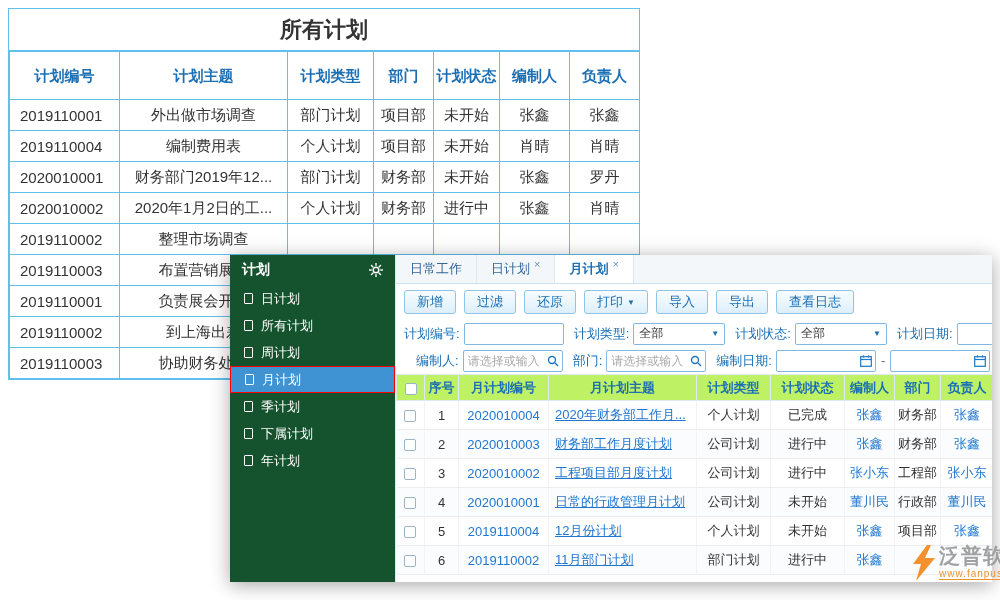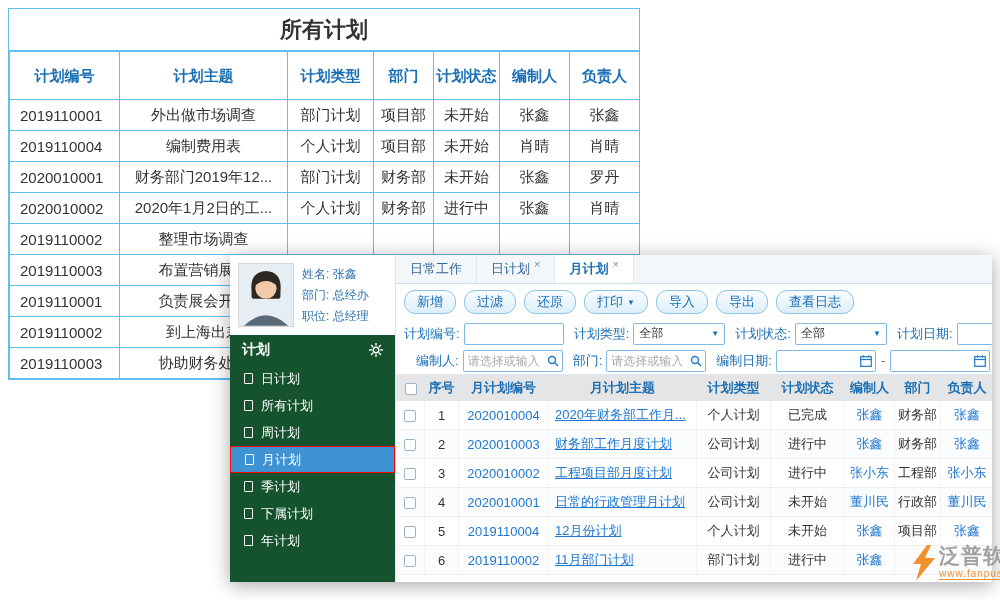--- a/index.html
+++ b/index.html
@@ -26,37 +26,37 @@
   .sb-item.selected{background:#3f93d2;border:1px solid #f00;}
   .doc-icon{width:9px;height:11px;border:1px solid #fff;border-radius:1px;flex:none;}
 
   .main-col{flex:1;display:flex;flex-direction:column;min-width:0;border-left:1px solid #e4e4e4;overflow:hidden;}
   .tabbar{height:29px;flex:none;display:flex;background:#f3f7fa;border-bottom:1px solid #cfe0ee;}
   .tab{padding:0 14px;display:flex;align-items:center;font-size:13px;color:#336699;border-right:1px solid #dce8f2;cursor:pointer;}
   .tab.active{background:#fff;color:#1a6fb5;font-weight:bold;}
   .tclose{font-size:11px;color:#6b94b5;margin-left:4px;position:relative;top:-5px;font-weight:normal;}
 
   .toolbar{height:36px;flex:none;display:flex;align-items:center;gap:8px;padding:0 8px;}
-  .tbtn{height:24px;padding:0 12px;font-size:13px;color:#1a6fb5;background:linear-gradient(#f8fcff,#ddeffb);border:1px solid #8cc4ea;border-radius:11px;cursor:pointer;display:inline-flex;align-items:center;gap:4px;font-family:inherit;}
+  .tbtn{height:24px;padding:0 12px;font-size:13px;color:#1a6fb5;background:linear-gradient(#f8fcff,#ddeffb);border:1px solid #8cc4ea;border-radius:3px;cursor:pointer;display:inline-flex;align-items:center;gap:4px;font-family:inherit;}
   .caret{font-size:8px;color:#1a6fb5;}
 
   .filter-row{height:27px;flex:none;display:flex;align-items:center;padding:0 8px;font-size:13px;color:#1a6fb5;white-space:nowrap;overflow:hidden;}
   .filter-row.indent{padding-left:20px;}
   .flabel{flex:none;margin-right:4px;}
   .ml{margin-left:10px;}
   .ftext{width:100px;height:22px;border:1px solid #7fb9e3;border-radius:2px;padding:0 4px;font-size:12px;color:#333;flex:none;font-family:inherit;}
   .fselect{width:92px;height:22px;border:1px solid #7fb9e3;border-radius:2px;background:#fff;display:inline-flex;align-items:center;justify-content:space-between;padding:0 5px;font-size:12px;color:#333;flex:none;cursor:pointer;}
   .fsearch,.fdate{position:relative;flex:none;}
   .fsearch input,.fdate input{width:100px;height:22px;border:1px solid #7fb9e3;border-radius:2px;padding:0 20px 0 4px;font-size:12px;color:#333;font-family:inherit;}
   .fsearch input::placeholder{color:#aaa;}
   .sicon,.dicon{position:absolute;right:4px;top:5px;}
   .dsep{margin:0 5px;color:#666;flex:none;}
 
   .mtable{width:100%;border-collapse:collapse;table-layout:fixed;flex:none;}
-  .mtable th{height:26px;background:#e5e5e5;color:#1a6fb5;font-size:13px;font-weight:bold;border:1px solid #dfe8f0;padding:0 2px;white-space:nowrap;overflow:hidden;}
+  .mtable th{height:26px;background:#bef264;color:#1a6fb5;font-size:13px;font-weight:bold;border:1px solid #dfe8f0;padding:0 2px;white-space:nowrap;overflow:hidden;}
   .mtable td{height:29px;font-size:13px;color:#333;text-align:center;border-bottom:1px solid #ededed;border-right:1px solid #f3f3f3;white-space:nowrap;overflow:hidden;padding:0 3px;background:#fff;}
   .mtable tr:nth-child(even) td{background:#fafcfe;}
   .mtable .link{color:#2177d0;cursor:pointer;}
   .mtable td.t-left{text-align:left;padding-left:6px;text-decoration:underline;}
   .checkbox{width:12px;height:12px;border:1px solid #9ab4c8;border-radius:2px;display:inline-block;background:#fff;vertical-align:middle;}
 
   
   .watermark{position:absolute;left:912px;top:544px;z-index:30;display:flex;align-items:flex-start;gap:3px;opacity:.92;}
   .wm-text{display:flex;flex-direction:column;align-items:flex-start;}
   .wm-brand{font-size:21px;color:#9a9a9a;font-weight:bold;letter-spacing:1px;line-height:24px;}
@@ -170,34 +170,20 @@
           <td></td>
           <td></td>
         </tr>
     </tbody>
   </table>
 </div>
 
 <div class="panel">
 
   <div class="left-col">
-    <div class="profile">
-      <svg class="avatar" viewBox="0 0 56 64" xmlns="http://www.w3.org/2000/svg">
-        <rect width="56" height="64" fill="#e6edf3"></rect>
-        <path d="M13 28 Q11 8 28 7 Q45 8 43 28 L43 33 Q43 36 40 36 L16 36 Q13 36 13 33 Z" fill="#2e2823"></path>
-        <circle cx="28" cy="25" r="11" fill="#f2c9a9"></circle>
-        <path d="M17 22 Q28 13 39 22 Q39 11 28 11 Q17 11 17 22" fill="#2e2823"></path>
-        <path d="M5 64 Q28 42 51 64 Z" fill="#5a6a78"></path>
-      </svg>
-      <div class="pinfo">
-        <div>姓名: 张鑫</div>
-        <div>部门: 总经办</div>
-        <div>职位: 总经理</div>
-      </div>
-    </div>
 
     <div class="sidebar">
       <div class="sb-head">
         <span>计划</span>
         <svg width="14" height="14" viewBox="0 0 20 20" xmlns="http://www.w3.org/2000/svg">
           <circle cx="10" cy="10" r="4" fill="none" stroke="#fff" stroke-width="2"></circle>
           <g stroke="#fff" stroke-width="2">
             <line x1="10" y1="0" x2="10" y2="4"></line>
               <line x1="10" y1="16" x2="10" y2="20"></line>
             <line x1="0" y1="10" x2="4" y2="10"></line>

